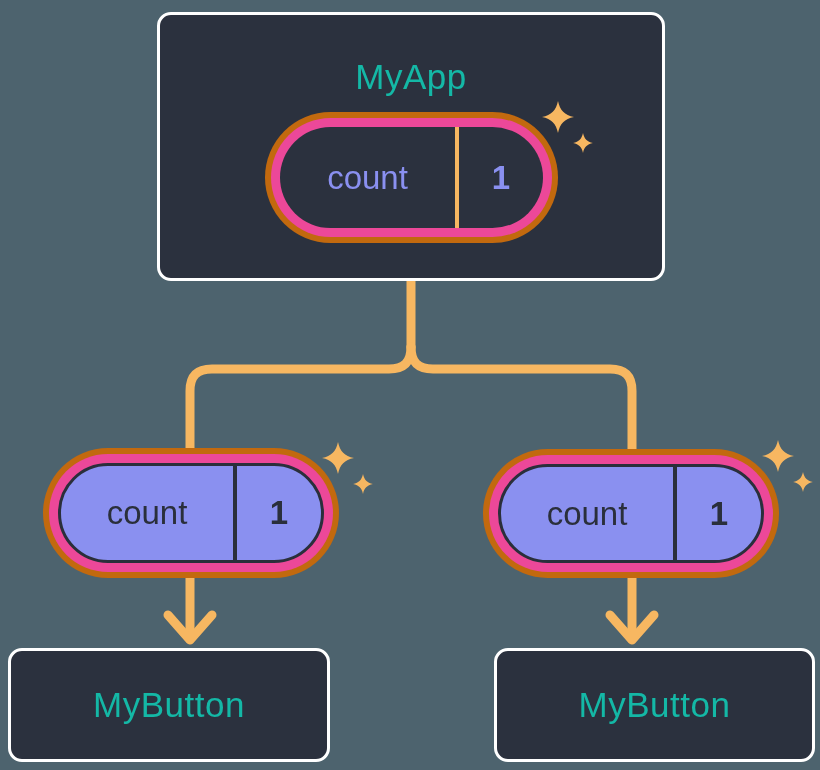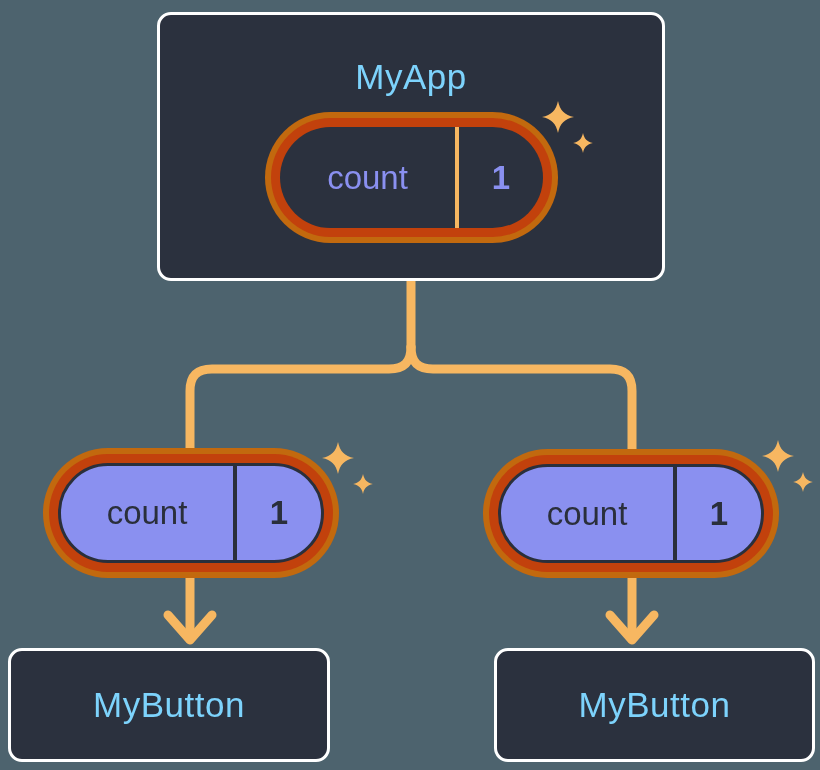--- a/index.html
+++ b/index.html
@@ -18,32 +18,32 @@
     background:#2B313E;
     border:3px solid #FFFFFF;
     border-radius:14px;
     box-sizing:border-box;
   }
   .box-root{left:157px;top:12px;width:508px;height:269px;}
   .box-child{height:114px;display:flex;align-items:center;justify-content:center;}
   .box-child-left{left:8px;top:648px;width:322px;}
   .box-child-right{left:494px;top:648px;width:321px;}
   .box-title{
-    color:#7dd3fc;font-size:35px;font-weight:500;letter-spacing:.5px;
+    color:#14b8a6;font-size:35px;font-weight:500;letter-spacing:.5px;
     text-align:center;
   }
   .box-root .box-title{position:absolute;left:0;right:0;top:42px;}
 
   
   .pill-outer{
     position:absolute;border-radius:999px;background:#C2690E;
     padding:6px;box-sizing:border-box;
   }
   .pill-mid{
-    width:100%;height:100%;border-radius:999px;background:#c2410c;
+    width:100%;height:100%;border-radius:999px;background:#ec4899;
     padding:9px;box-sizing:border-box;text-align:center;
   }
   .pill-inner{
     width:100%;height:100%;border-radius:999px;display:flex;
     align-items:stretch;overflow:hidden;box-sizing:border-box;
   }
   .pill-dark{background:#2B313E;}
   .pill-purple{background:#8A90F0;border:3px solid #2A2F3B;}
   .pill-label{
     flex:1;display:flex;align-items:center;justify-content:center;

